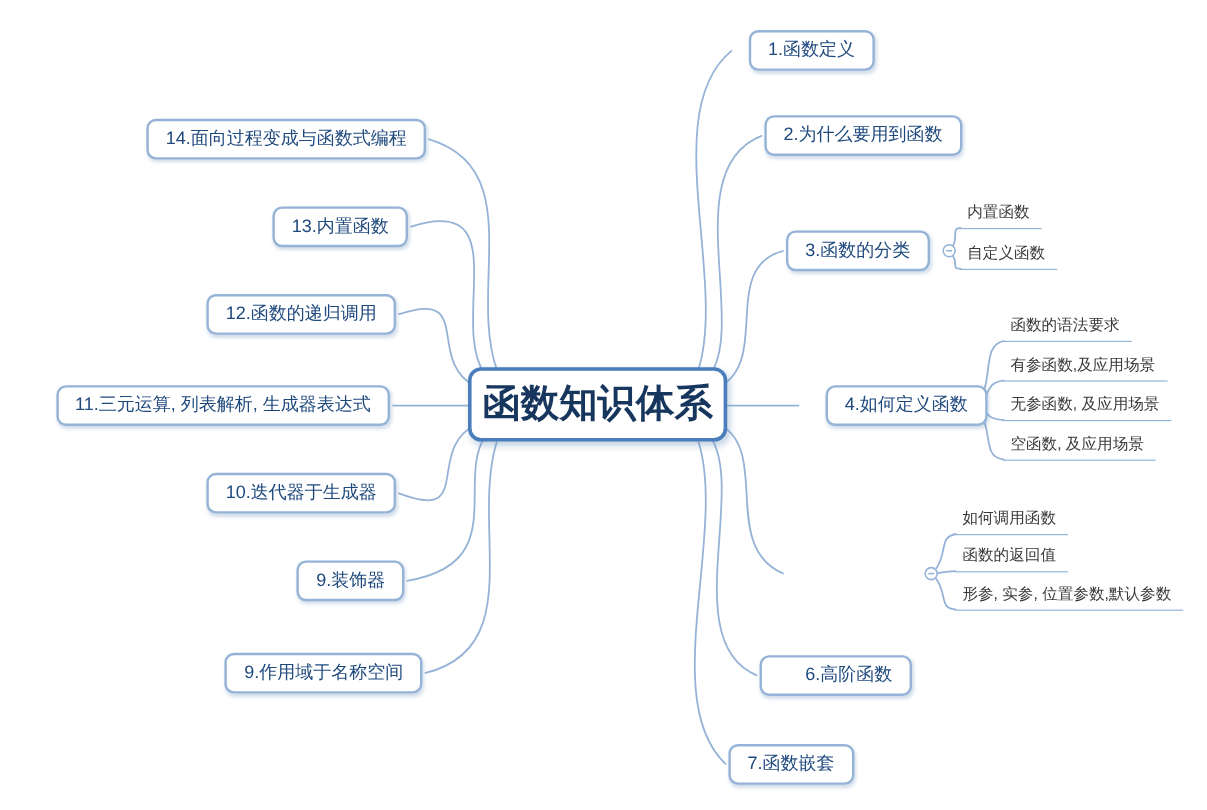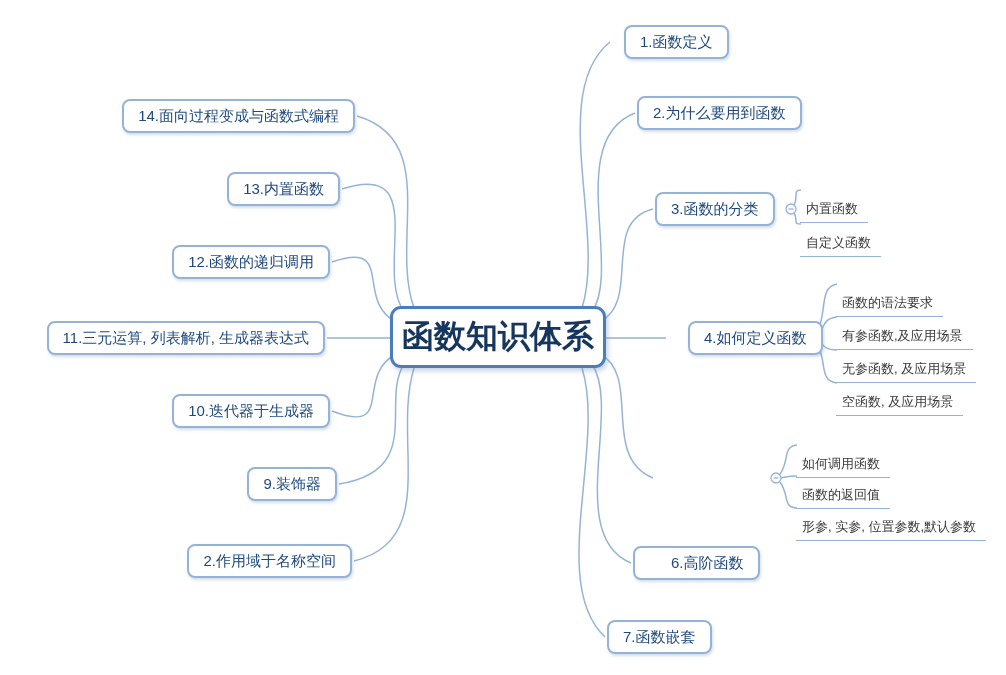--- a/index.html
+++ b/index.html
@@ -43,21 +43,20 @@
   .subtopic{
     position:absolute;
     box-sizing:border-box;
     font-size:13px;
     line-height:16px;
     color:#3A3A3A;
     padding:0 10px 5px 6px;
     border-bottom:1.5px solid #95B3D7;
     white-space:nowrap;
     background:transparent;
-    margin-top:32px;
   }
 </style>
 </head>
 <body>
 
 <div id="canvas">
 
   <svg id="wires" width="1006" height="675" viewBox="0 0 1006 675">
 
     <path d="M 582 308 C 606 232, 548 92, 610 42" stroke="#95B3D7" stroke-width="1.5" fill="none"></path>
@@ -110,21 +109,21 @@
   <div class="topic" style="left:668px;top:321px;margin-left:20px;">4.如何定义函数</div>
   <div class="topic" style="left:633px;top:546px;padding-left:36px;">6.高阶函数</div>
   <div class="topic" style="left:607px;top:620px;">7.函数嵌套</div>
 
   <div class="topic" style="right:651px;top:99px;">14.面向过程变成与函数式编程</div>
   <div class="topic" style="right:666px;top:172px;margin-left:42px;">13.内置函数</div>
   <div class="topic" style="right:676px;top:245px;">12.函数的递归调用</div>
   <div class="topic" style="right:681px;top:321px;">11.三元运算, 列表解析, 生成器表达式</div>
   <div class="topic" style="right:676px;top:394px;">10.迭代器于生成器</div>
   <div class="topic" style="right:669px;top:467px;">9.装饰器</div>
-  <div class="topic" style="right:654px;top:544px;">2.作用域于名称空间</div>
+  <div class="topic" style="right:654px;top:544px;">9.作用域于名称空间</div>
 
   <div class="subtopic" style="left:800px;top:169px;">内置函数</div>
   <div class="subtopic" style="left:800px;top:203px;">自定义函数</div>
 
   <div class="subtopic" style="left:836px;top:263px;">函数的语法要求</div>
   <div class="subtopic" style="left:836px;top:329px;">无参函数, 及应用场景</div>
   <div class="subtopic" style="left:836px;top:296px;">有参函数,及应用场景</div>
   <div class="subtopic" style="left:836px;top:362px;">空函数, 及应用场景</div>
 
   <div class="subtopic" style="left:796px;top:424px;">如何调用函数</div>

